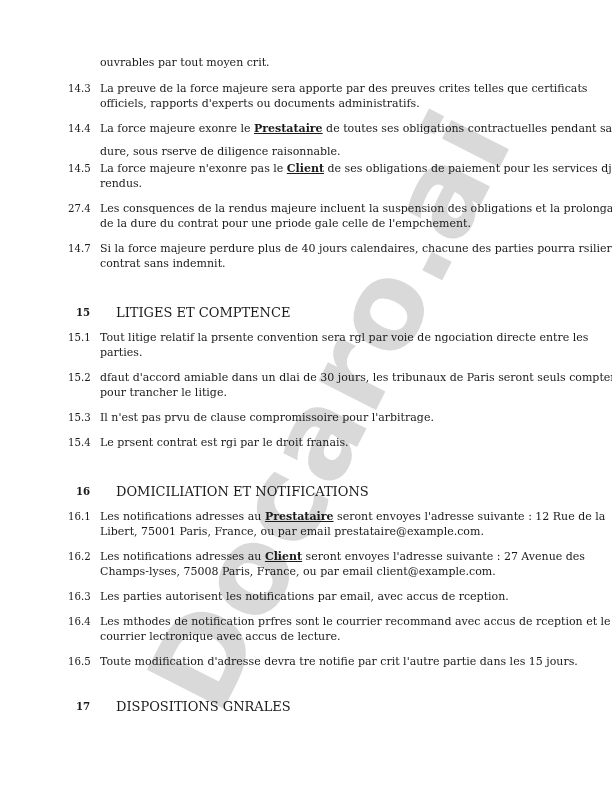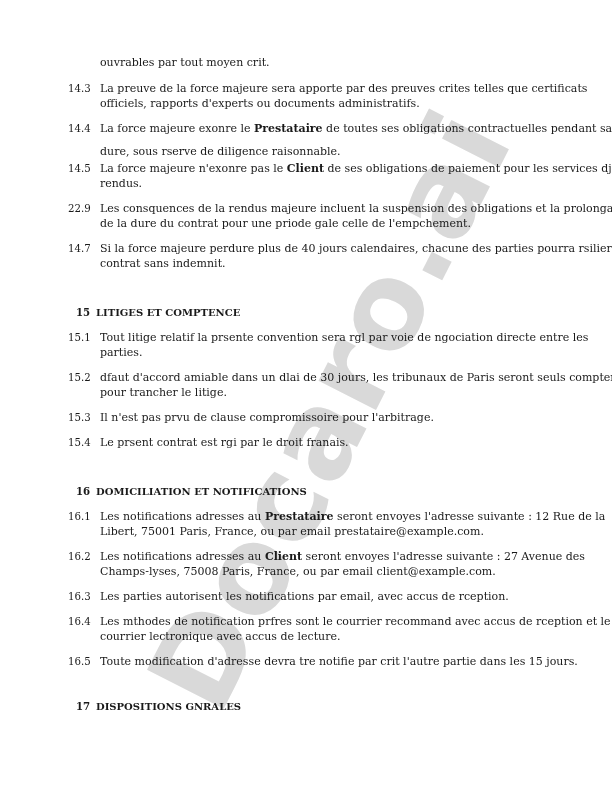--- a/index.html
+++ b/index.html
@@ -20,23 +20,23 @@
   .line {
     position: absolute; left: 100px; font-size: 11px; line-height: 13px; white-space: nowrap; text-align: center;
   }
   .num {
     position: absolute; left: 68px; font-size: 10.2px; line-height: 13px; white-space: nowrap;
   }
   .hnum {
     position: absolute; left: 76px; font-size: 10.2px; line-height: 13px; font-weight: bold;
   }
   .htitle {
-    position: absolute; left: 96px; font-size: 10px; line-height: 13px; font-weight: bold; white-space: nowrap;
+    position: absolute; left: 116px; font-size: 13px; line-height: 13px; font-weight: normal; white-space: nowrap;
   }
-  b { font-weight: bold; }
+  b { font-weight: bold; text-decoration: underline; }
 </style>
 </head>
 <body>
 
 <div class="page">
   <div class="watermark">Docaro.ai</div>
 
   <div class="content">
 
     <div class="line" style="top:56px">ouvrables par tout moyen crit.</div>
@@ -46,21 +46,21 @@
     <div class="line" style="top:97px">officiels, rapports d'experts ou documents administratifs.</div>
 
     <div class="num" style="top:122px">14.4</div>
     <div class="line" style="top:122px"><span>La force majeure exonre le </span><b>Prestataire</b><span> de toutes ses obligations contractuelles pendant sa</span></div>
     <div class="line" style="top:145px">dure, sous rserve de diligence raisonnable.</div>
 
     <div class="num" style="top:162px">14.5</div>
     <div class="line" style="top:162px"><span>La force majeure n'exonre pas le </span><b>Client</b><span> de ses obligations de paiement pour les services dj</span></div>
     <div class="line" style="top:177px">rendus.</div>
 
-    <div class="num" style="top:202px">22.9</div>
+    <div class="num" style="top:202px">27.4</div>
     <div class="line" style="top:202px">Les consquences de la rendus majeure incluent la suspension des obligations et la prolongation</div>
     <div class="line" style="top:217px">de la dure du contrat pour une priode gale  celle de l'empchement.</div>
 
     <div class="num" style="top:242px">14.7</div>
     <div class="line" style="top:242px">Si la force majeure perdure plus de 40 jours calendaires, chacune des parties pourra rsilier le</div>
     <div class="line" style="top:257px">contrat sans indemnit.</div>
 
     <div class="hnum" style="top:306px">15</div>
     <div class="htitle" style="top:306px">LITIGES ET COMPTENCE</div>
 

